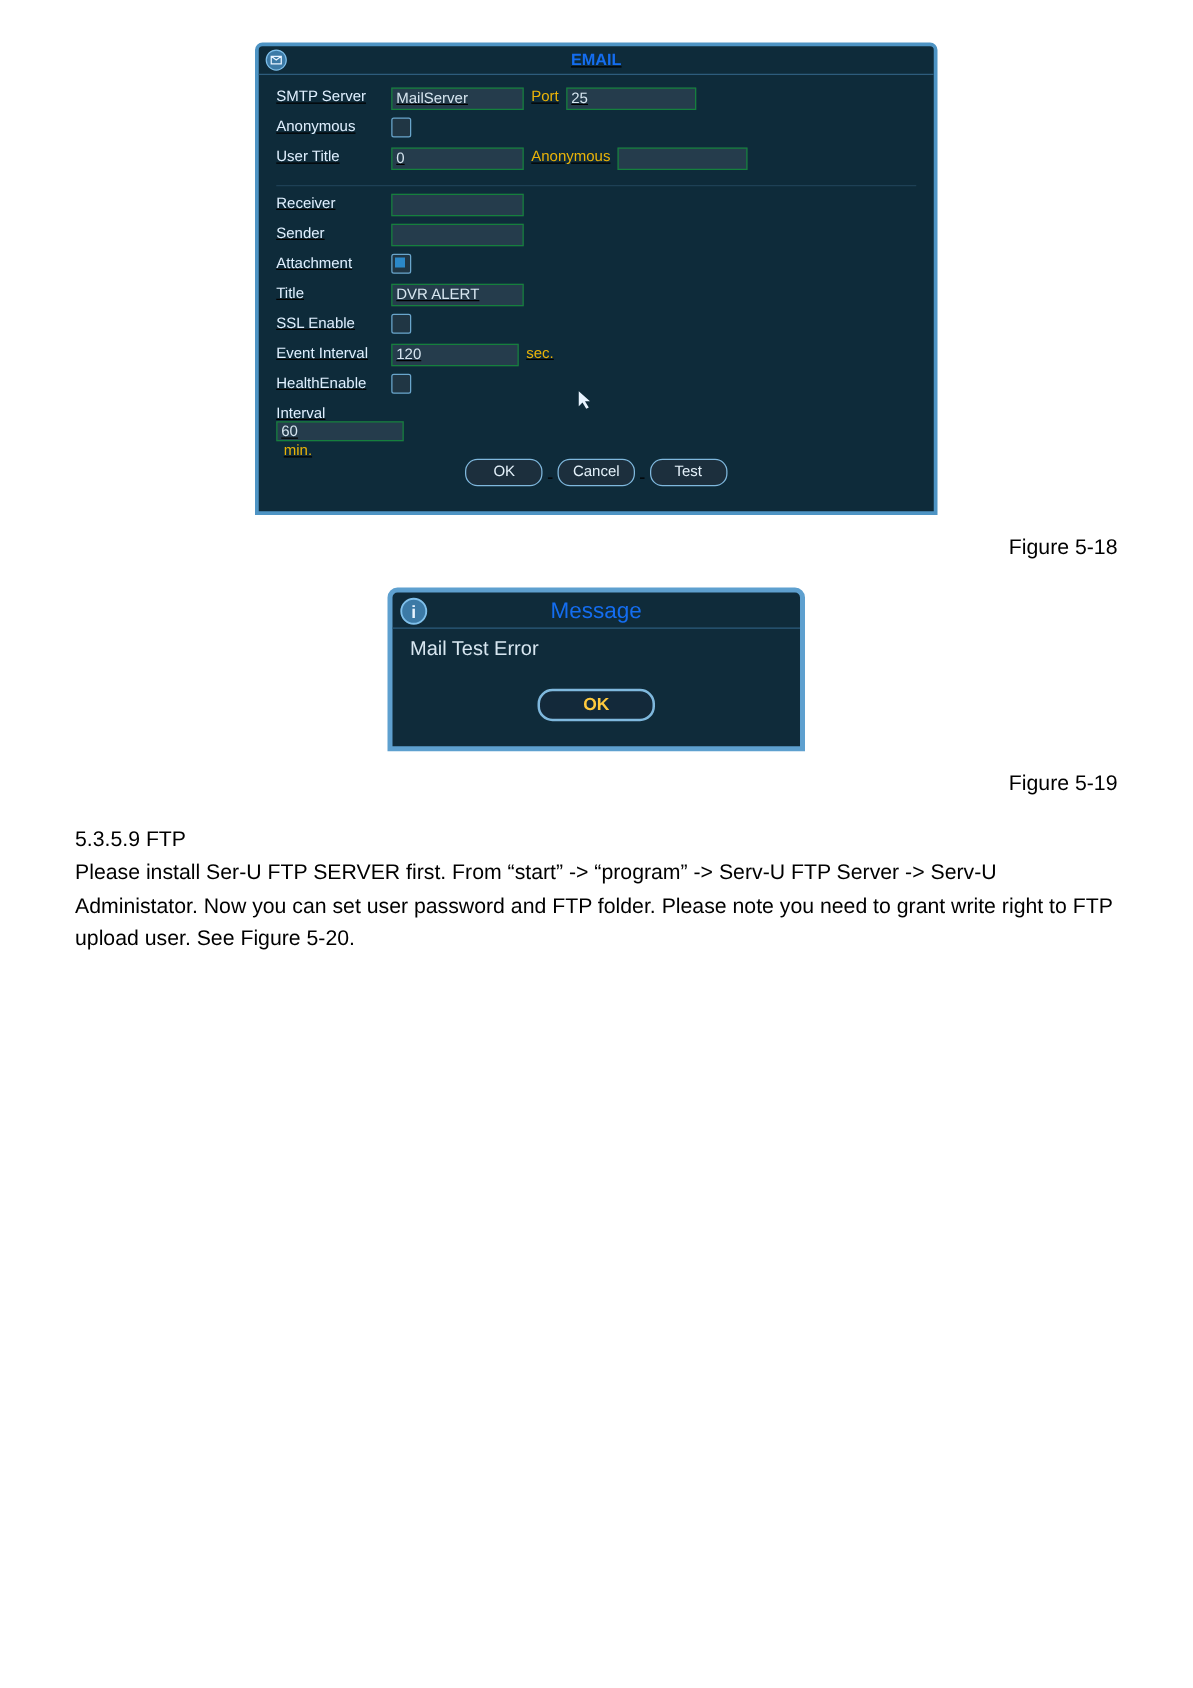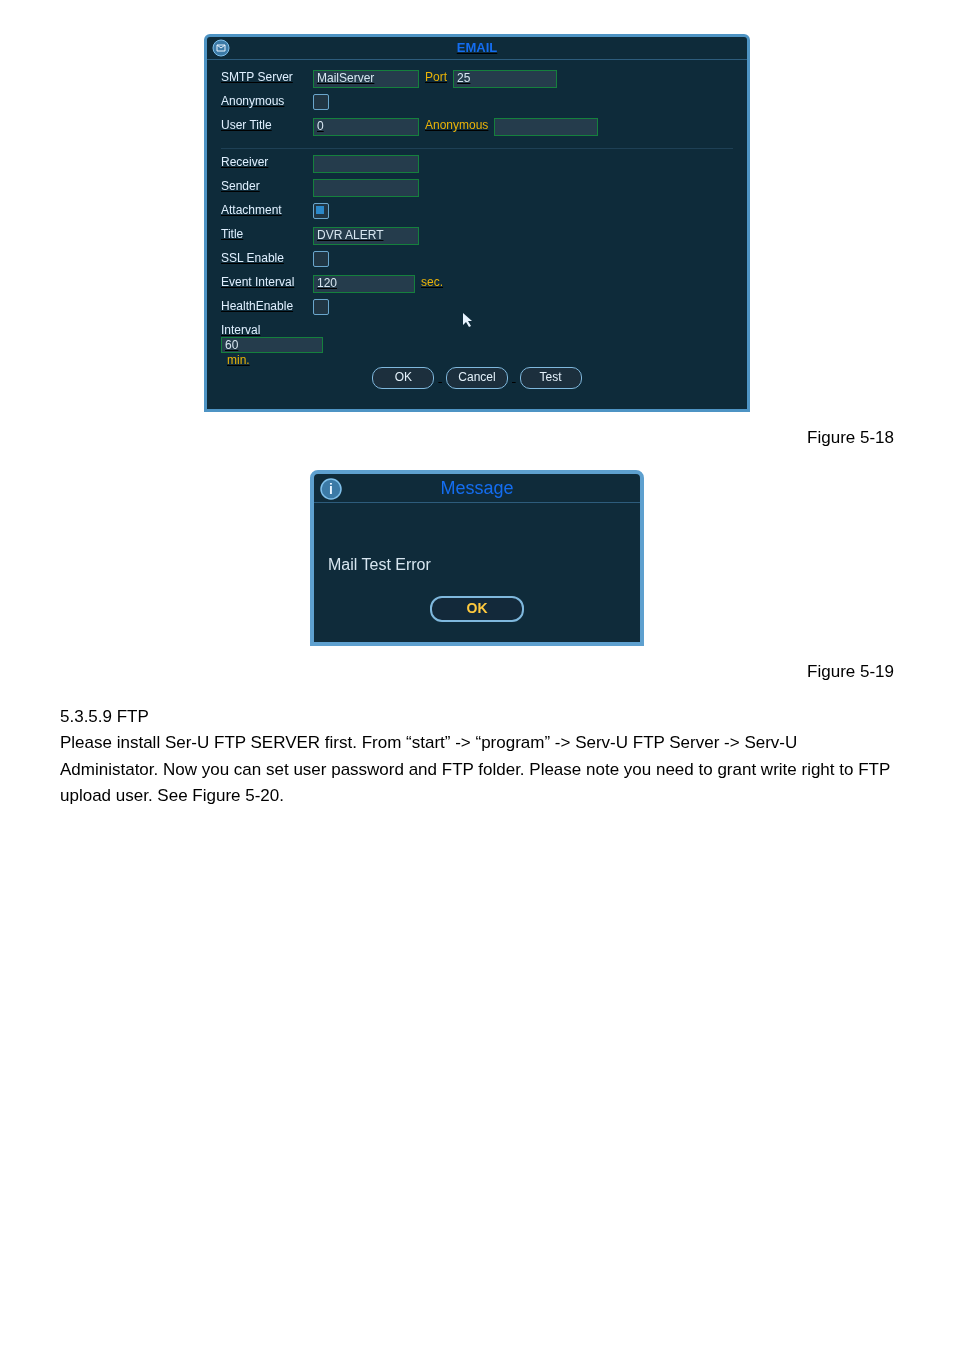--- a/index.html
+++ b/index.html
@@ -145,21 +145,20 @@
   }
   .msg-title .title-icon {
     position: absolute;
     left: 4px; top: 2px;
     width: 26px; height: 26px;
   }
   .msg-body {
     padding: 8px 14px 16px 14px;
     color: #d7e6f0;
     min-height: 70px;
-    margin-top: 45px;
   }
   .msg-body .msg-text {
     font-size: 16px;
   }
   .msg-buttons {
     text-align: center;
     padding: 22px 0 4px;
   }
   .msg-btn {
     display: inline-block;

